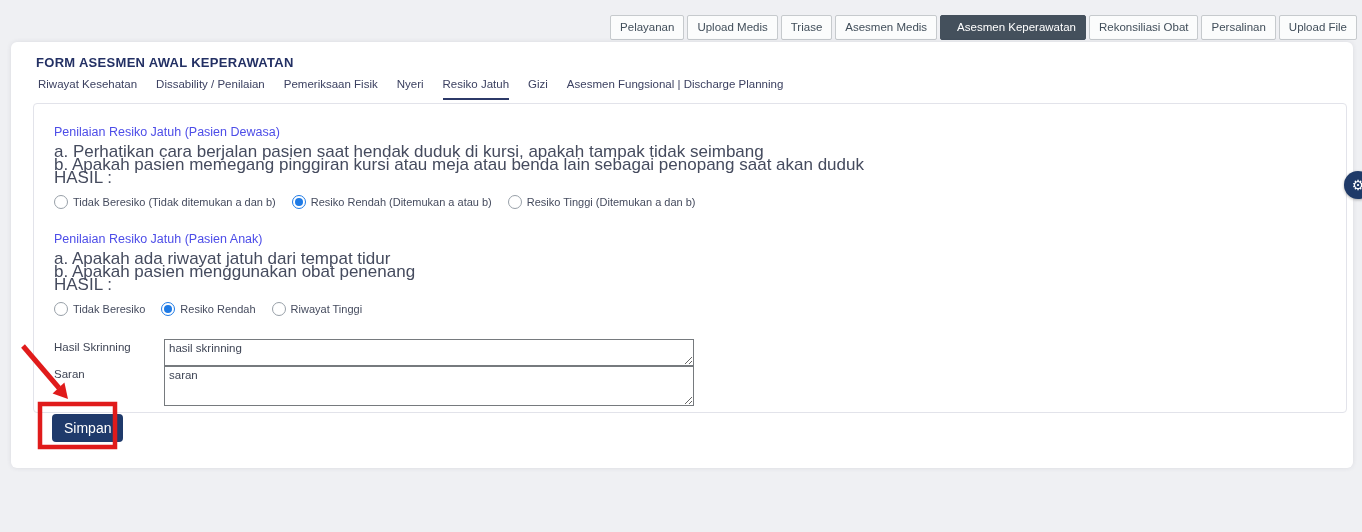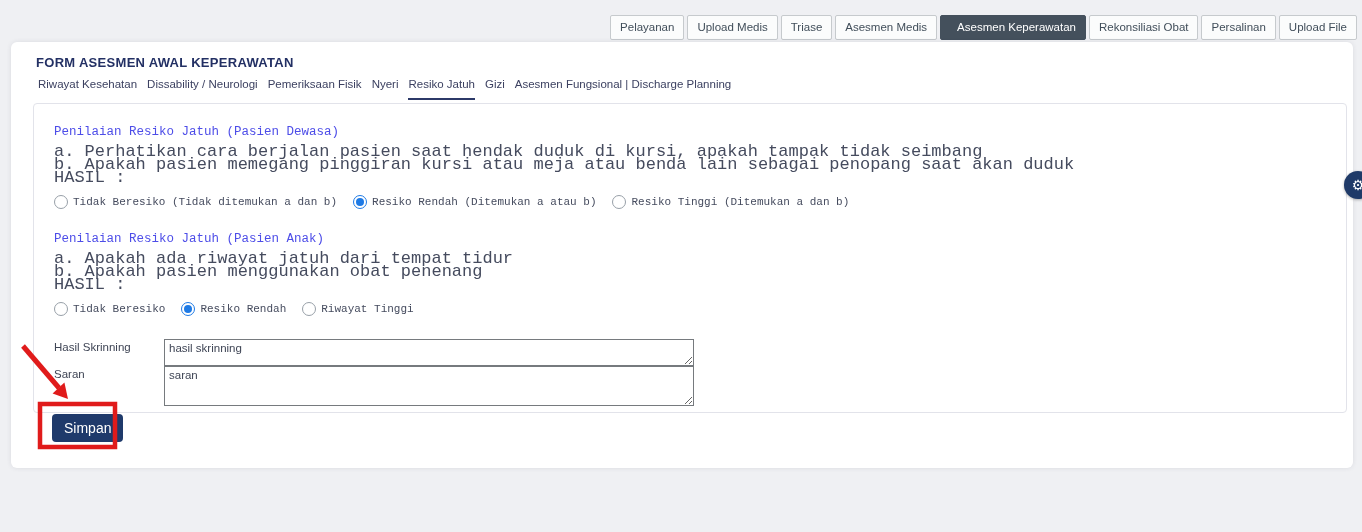--- a/index.html
+++ b/index.html
@@ -53,21 +53,21 @@
     padding-left:37px;
   }
   .card-title{
     position:absolute;left:25px;top:13px;
     font-size:13px;font-weight:700;
     letter-spacing:.3px;
     color:var(--navy-text);
   }
   .subtabs{
     position:absolute;left:27px;top:36px;
-    display:flex;gap:10px;
+    display:flex;gap:19px;
   }
   .subtab{
     font-size:11.5px;
     color:#3c4161;
     padding-bottom:8px;
     white-space:nowrap;
     cursor:pointer;
     border-bottom:2px solid transparent;
   }
   .subtab.active{border-bottom-color:#2c3968;}
@@ -111,21 +111,21 @@
     width:8px;height:8px;border-radius:50%;
     background:var(--radio-blue);
     display:none;
   }
   .radio-option.selected .radio-dot{display:block;}
   .radio-label{
     font-size:11px;
     color:var(--body-text);
     white-space:nowrap;
   }
-  .section{margin-bottom:23px;font-family:Liberation Mono, monospace;}
+  .section{margin-bottom:23px;}
 
   
   .field-row{display:flex;}
   .field-label{
     width:110px;flex:0 0 110px;
     font-size:11.5px;color:#3f4555;
     padding-top:2px;
   }
   .field-row textarea{
     width:530px;height:27px;
@@ -181,21 +181,21 @@
       <div class="tab active">Asesmen Keperawatan</div>
       <div class="tab">Rekonsiliasi Obat</div>
       <div class="tab">Persalinan</div>
       <div class="tab">Upload File</div>
     </div>
 
   <div class="card">
     <div class="card-title">FORM ASESMEN AWAL KEPERAWATAN</div>
     <div class="subtabs" id="subtabs">
         <div class="subtab">Riwayat Kesehatan</div>
-        <div class="subtab">Dissability / Neurologi</div>
+        <div class="subtab">Dissability / Penilaian</div>
         <div class="subtab">Pemeriksaan Fisik</div>
         <div class="subtab">Nyeri</div>
         <div class="subtab active">Resiko Jatuh</div>
         <div class="subtab">Gizi</div>
         <div class="subtab">Asesmen Fungsional | Discharge Planning</div>
       </div>
 
     <div class="panel">
       <div id="sections">
           <div class="section">

